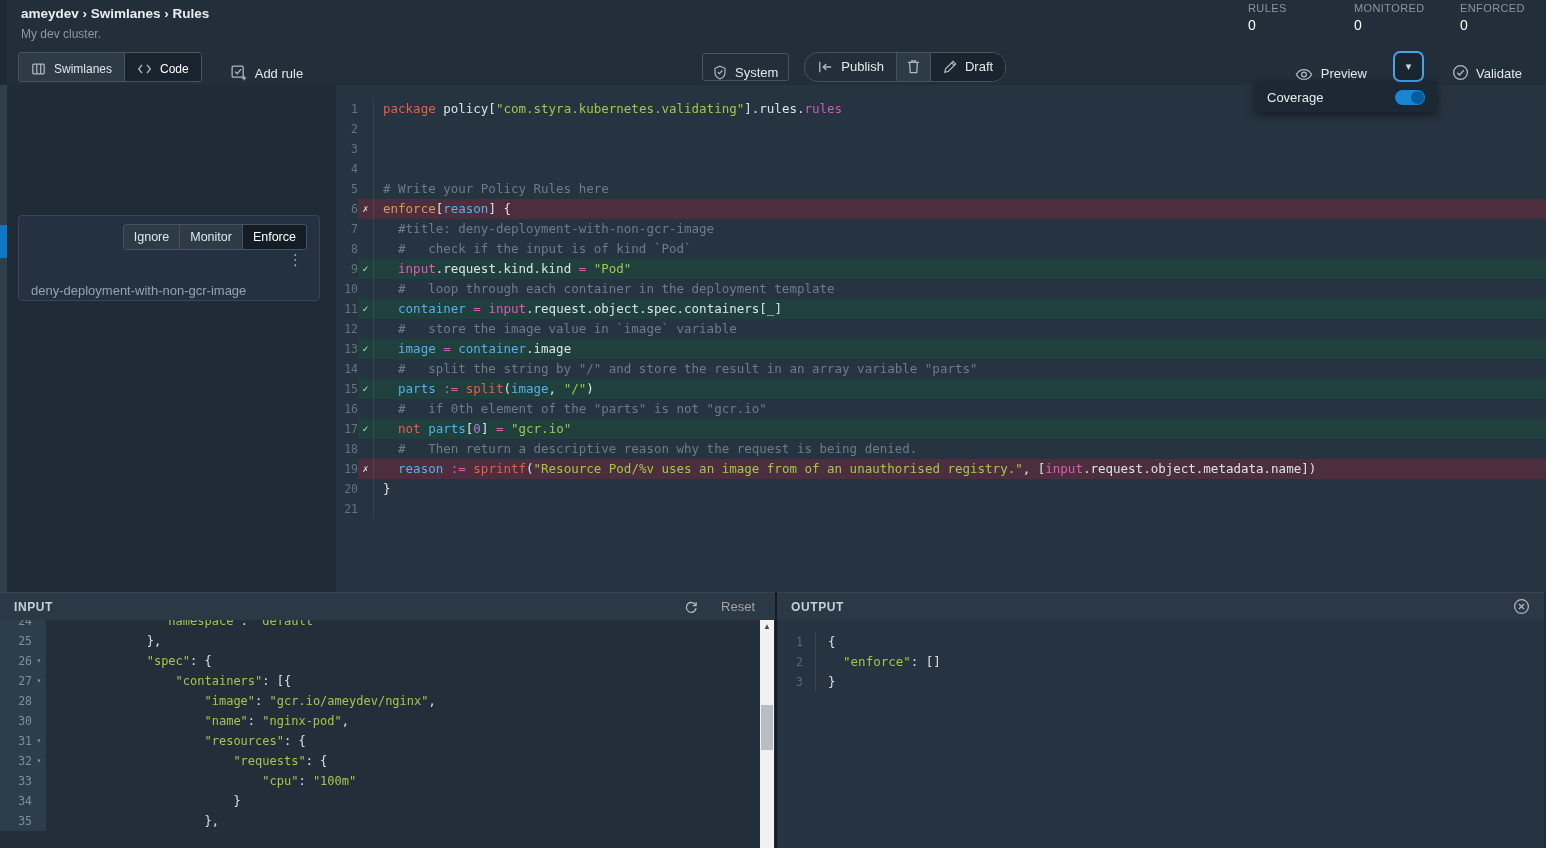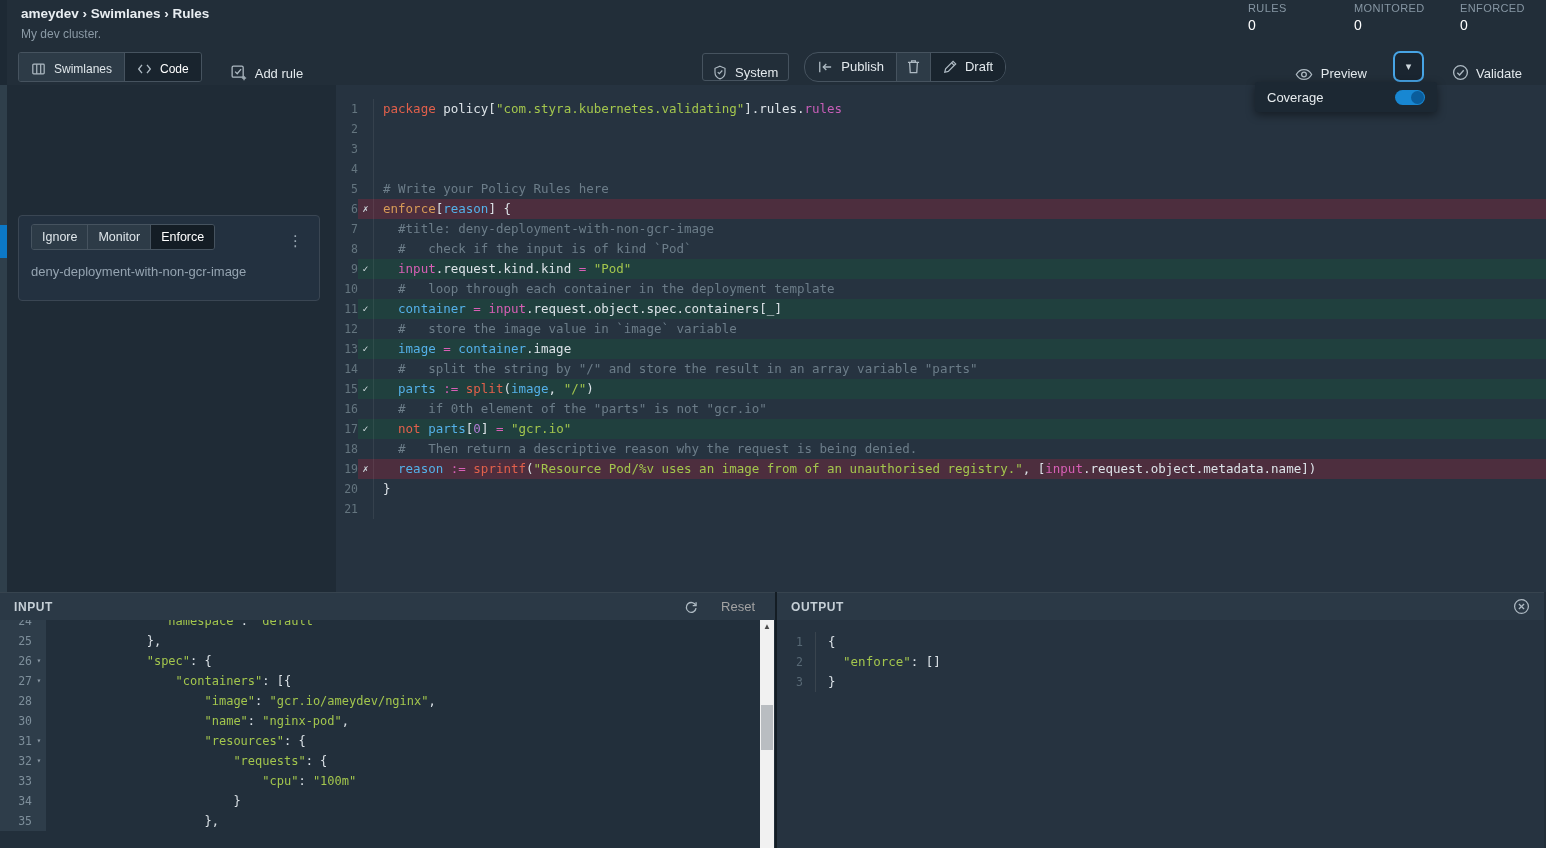--- a/index.html
+++ b/index.html
@@ -42,21 +42,21 @@
   .popover{position:absolute;right:109px;top:82px;width:182px;height:30px;background:#1c2833;border-radius:3px;
            box-shadow:0 3px 10px rgba(0,0,0,.45);display:flex;align-items:center;justify-content:space-between;
            padding:0 12px;box-sizing:border-box;z-index:20;}
   .popover .plabel{font-size:13px;color:#e6ebee;}
   .toggle{position:relative;width:30px;height:15px;border-radius:8px;background:#1887d2;cursor:pointer;}
   .toggle .knob{position:absolute;right:1px;top:1px;width:13px;height:13px;border-radius:50%;background:#0a5d9c;}
   
   .main{position:absolute;left:7px;top:85px;width:1539px;height:507px;display:flex;}
   .sidebar{width:329px;height:100%;background:#1f2b36;position:relative;}
   .rule-card{position:absolute;left:11px;top:130px;width:302px;height:86px;background:#233140;border:1px solid #3a4653;border-radius:4px;box-sizing:border-box;padding:8px 12px;}
-  .card-row{display:flex;align-items:flex-end;justify-content:space-between;}
+  .card-row{display:flex;align-items:flex-end;justify-content:space-between;flex-direction:column;}
   .seg.small{height:24px;}
   .seg.small .cell{padding:0 10px;font-size:12.5px;}
   .seg.small .cell.active{background:#141d25;}
   .kebab{color:#9aa8b3;font-size:15px;line-height:1;cursor:pointer;padding:2px 4px;}
   .rule-name{margin-top:14px;font-size:13px;color:#95a4b1;}
   
   .editor{flex:1;height:100%;background:#263340;overflow:hidden;padding-top:14px;box-sizing:border-box;cursor:text;}
   .crow{display:flex;height:20px;line-height:20px;font-family:"DejaVu Sans Mono","Liberation Mono",monospace;font-size:12.5px;white-space:pre;}
   .editor .crow .ln{width:22px;text-align:right;color:#64757f;font-size:11.5px;background:#263340;flex:none;}
   .editor .crow .mk{width:15px;text-align:center;color:#cdd7dc;font-size:10px;flex:none;}

